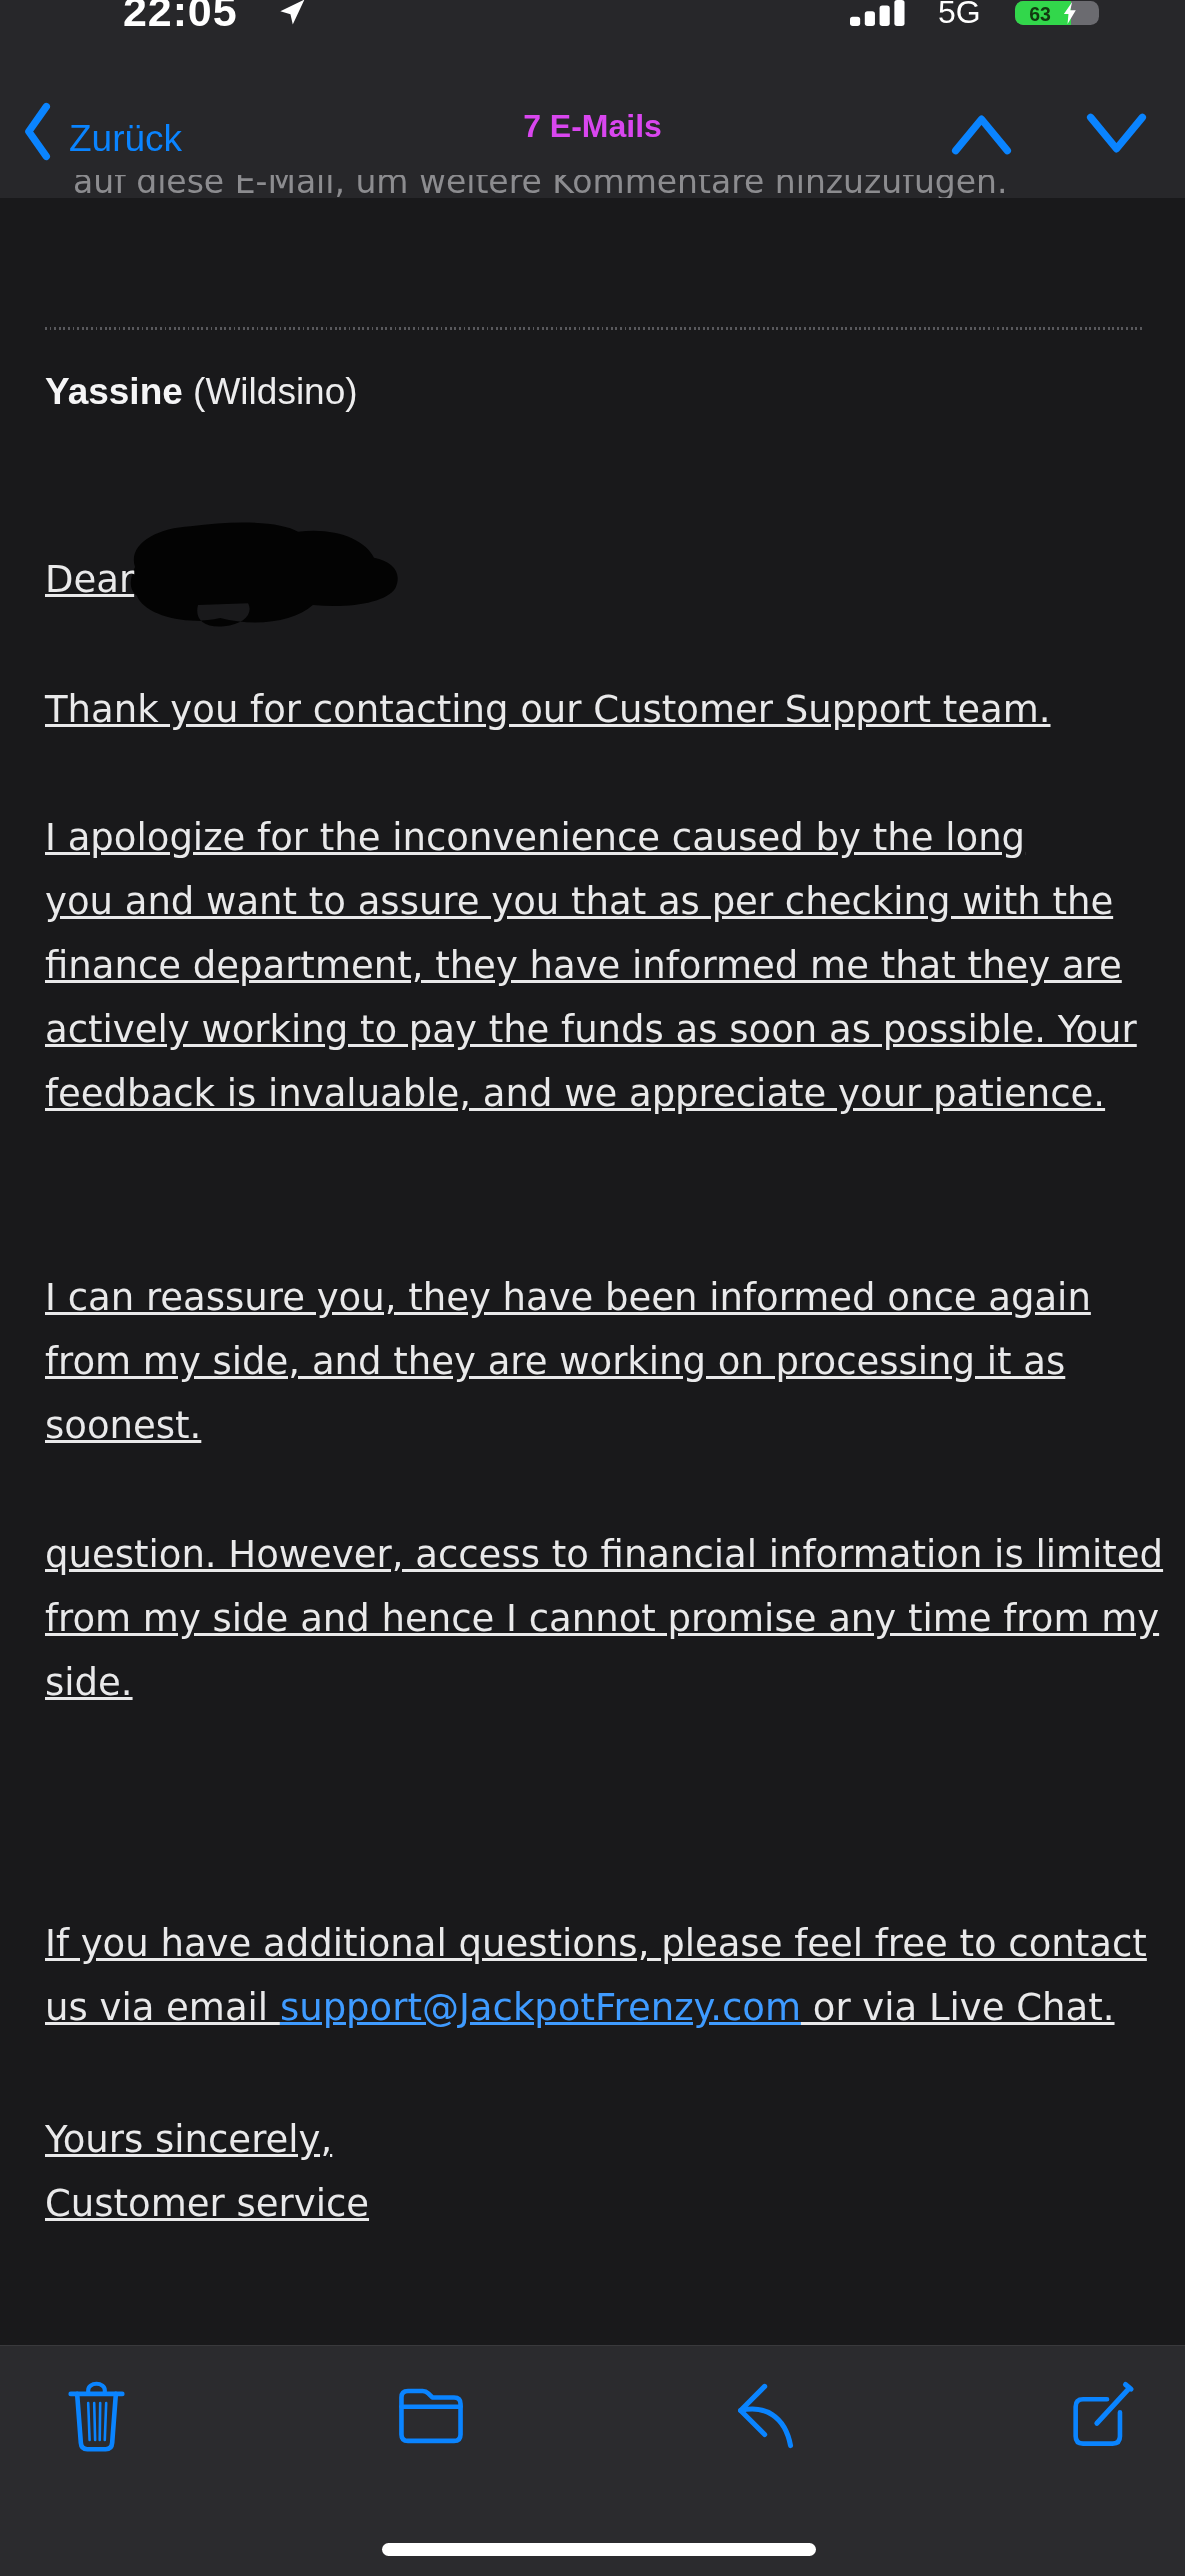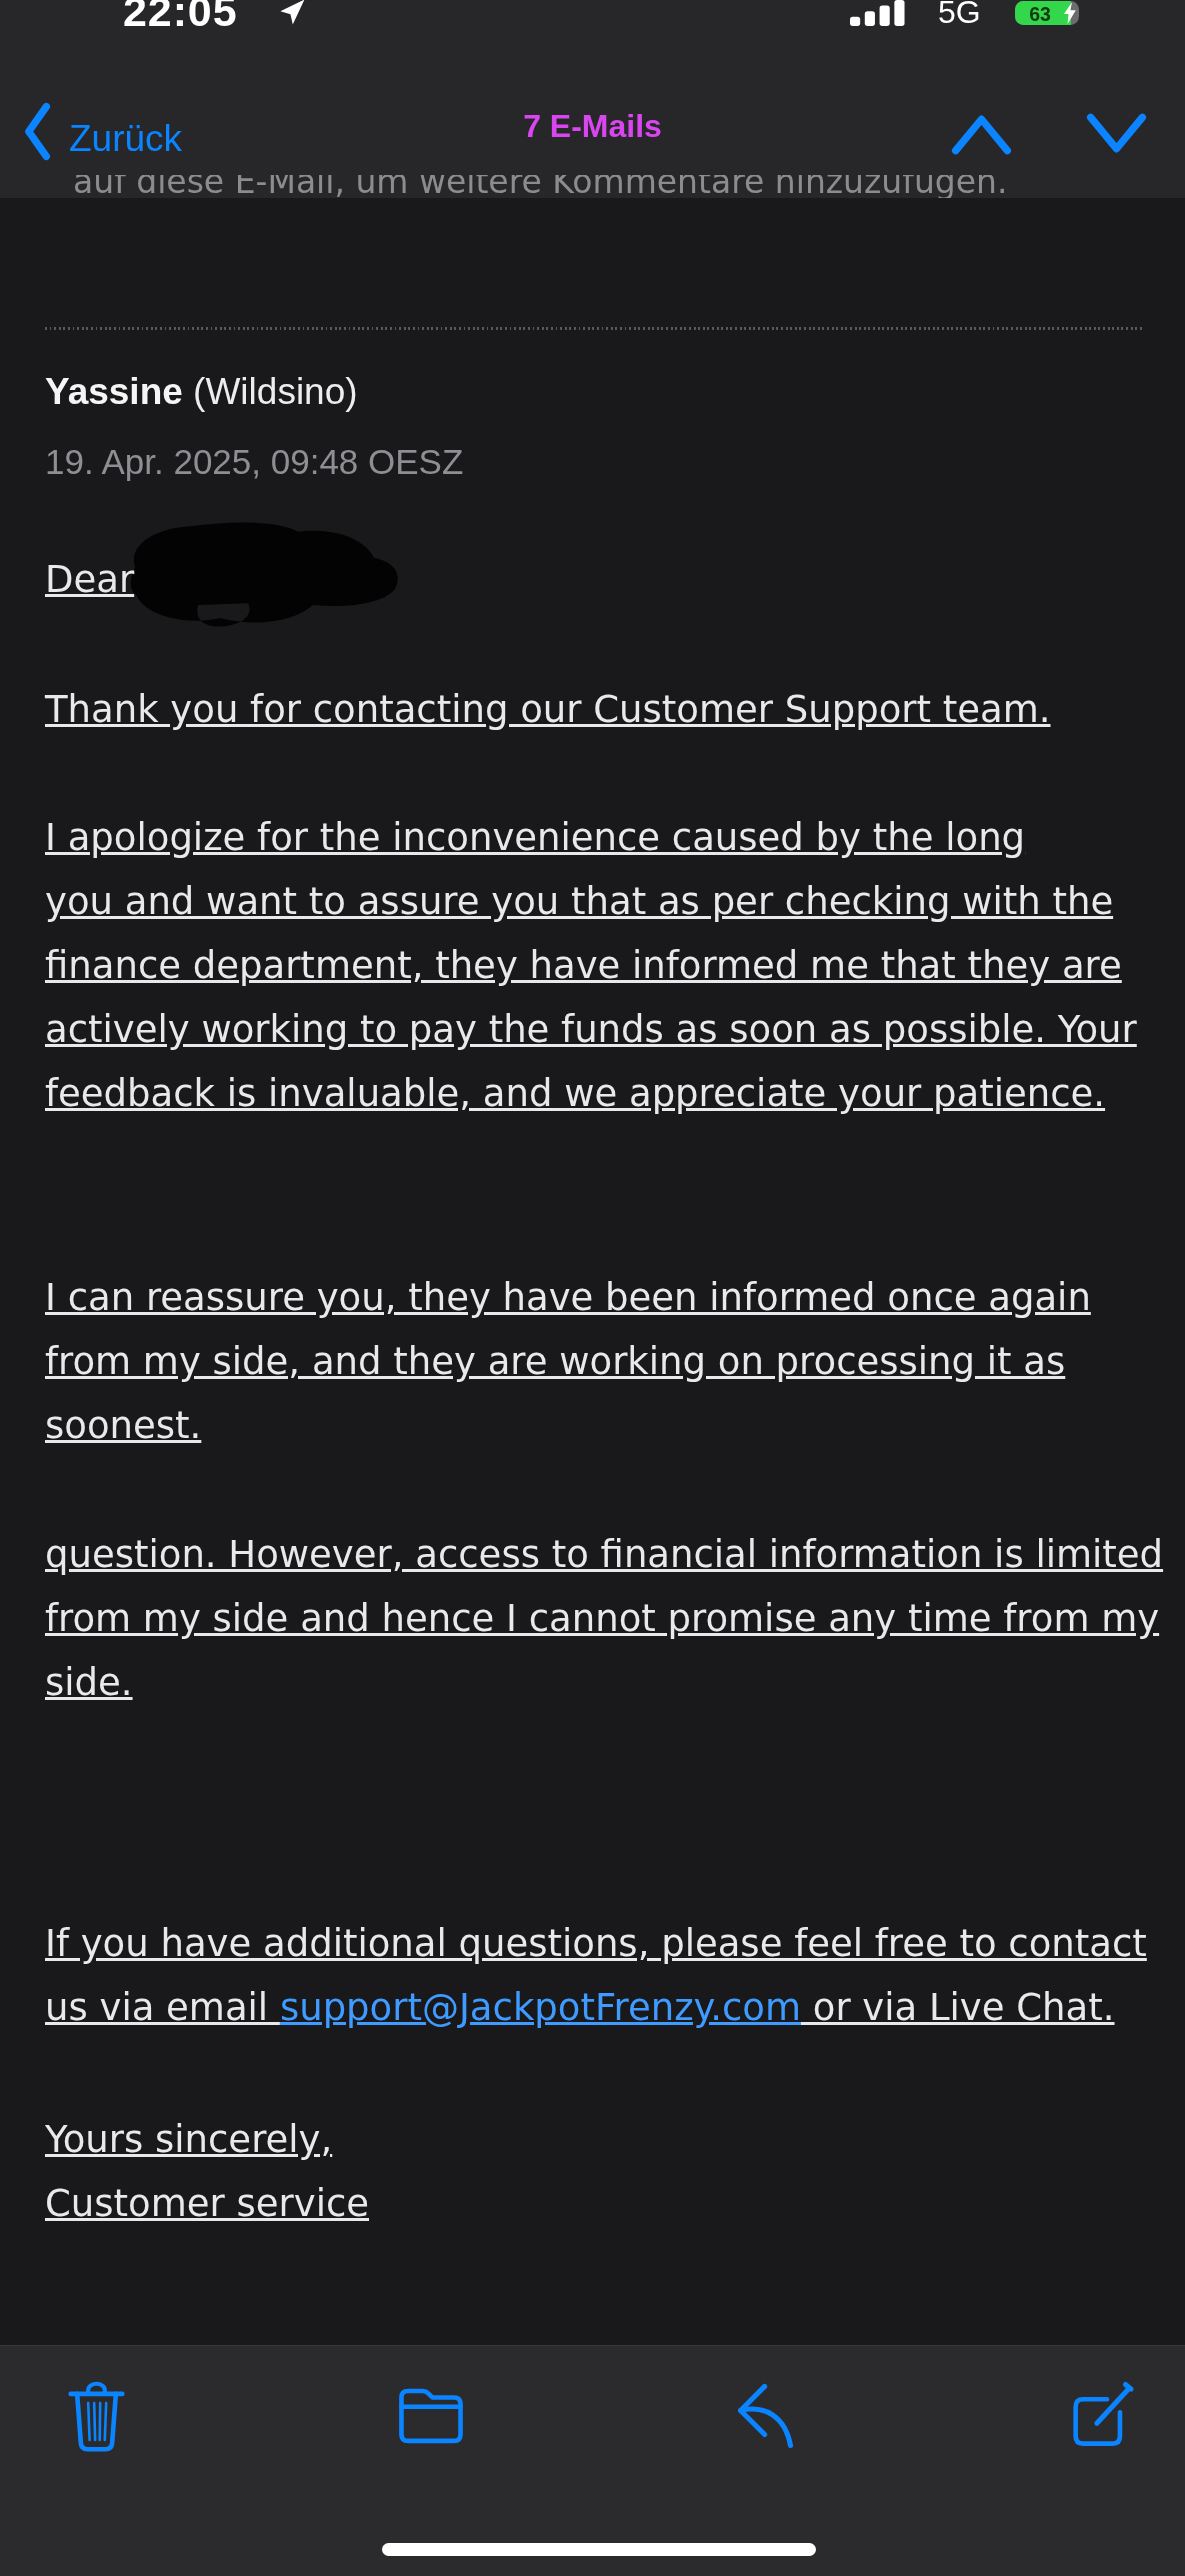--- a/index.html
+++ b/index.html
@@ -14,21 +14,21 @@
   .clipped-line {
     position:absolute; left:45px; top:162px; z-index:1;
     font-family:"DejaVu Sans", sans-serif; font-size:33px; color:#97979b;
     white-space:nowrap; opacity:.9;margin-left:28px;
   }
   .bar-face { position:absolute; top:0; left:0; width:1185px; height:175px; background:#27272a; z-index:2; }
   .status-time { position:absolute; left:123px; top:-13px; font-size:43px; font-weight:600; color:#fff; letter-spacing:0.9px; }
   .loc-arrow { position:absolute; left:278px; top:-1.9px; }
   .signal { position:absolute; left:850px; top:0; }
   .net-label { position:absolute; left:938px; top:-5.6px; font-size:32px; font-weight:500; color:#fff; }
-  .battery { position:absolute; left:1015px; top:0.9px; width:64px; height:24px; border-radius:8.4px; background:#6b6b70; overflow:visible; }
+  .battery { position:absolute; left:1015px; top:0.9px; width:84px; height:24px; border-radius:8.4px; background:#6b6b70; overflow:visible; }
   .battery-fill { position:absolute; left:0; top:0; width:56px; height:24px; border-radius:8.4px 0 0 8.4px; background:#32d74b; }
   .battery-num { position:absolute; left:0; top:1.9px; width:50px; text-align:center; font-size:19.5px; font-weight:700; color:#123a10; }
   .battery-bolt { position:absolute; left:46px; top:0.9px; }
   
   .back-chevron { position:absolute; left:24px; top:102px; }
   .back-label { position:absolute; left:69px; top:106px; font-size:37px; color:#0a84ff;margin-top:12px; }
   .nav-title { position:absolute; left:0; top:108px; width:1185px; text-align:center; font-size:32px; font-weight:700; color:#d946ef; }
   .chevron-up { position:absolute; left:949px; top:110px; }
   .chevron-down { position:absolute; left:1084px; top:110px; }
   
@@ -119,21 +119,20 @@
     </div>
   </div>
 
   <div class="content">
 
     <div class="dotted divider-1"></div>
 
     <div class="sender-line">
       <span class="sender-name">Yassine</span><span> (Wildsino)</span>
     </div>
-    <div class="date-line">19. Apr. 2025, 09:48 OESZ</div>
 
     <div class="redaction">
       <svg width="290" height="113" viewBox="0 0 312 122">
         <path d="M20 54 C12 30 42 12 80 10 C130 3 178 5 196 16 C236 11 268 24 278 44 C298 48 309 60 301 77 C291 93 250 99 212 95 C192 113 150 119 112 109 C72 118 30 105 22 85 C12 77 15 65 20 54 Z
                  M88 95 C84 110 94 120 116 118 C138 116 148 104 142 93 Z" fill="#030303"></path>
       </svg>
     </div>
     <div class="greeting">Dear </div>
 
     <div class="body-text para-1">

